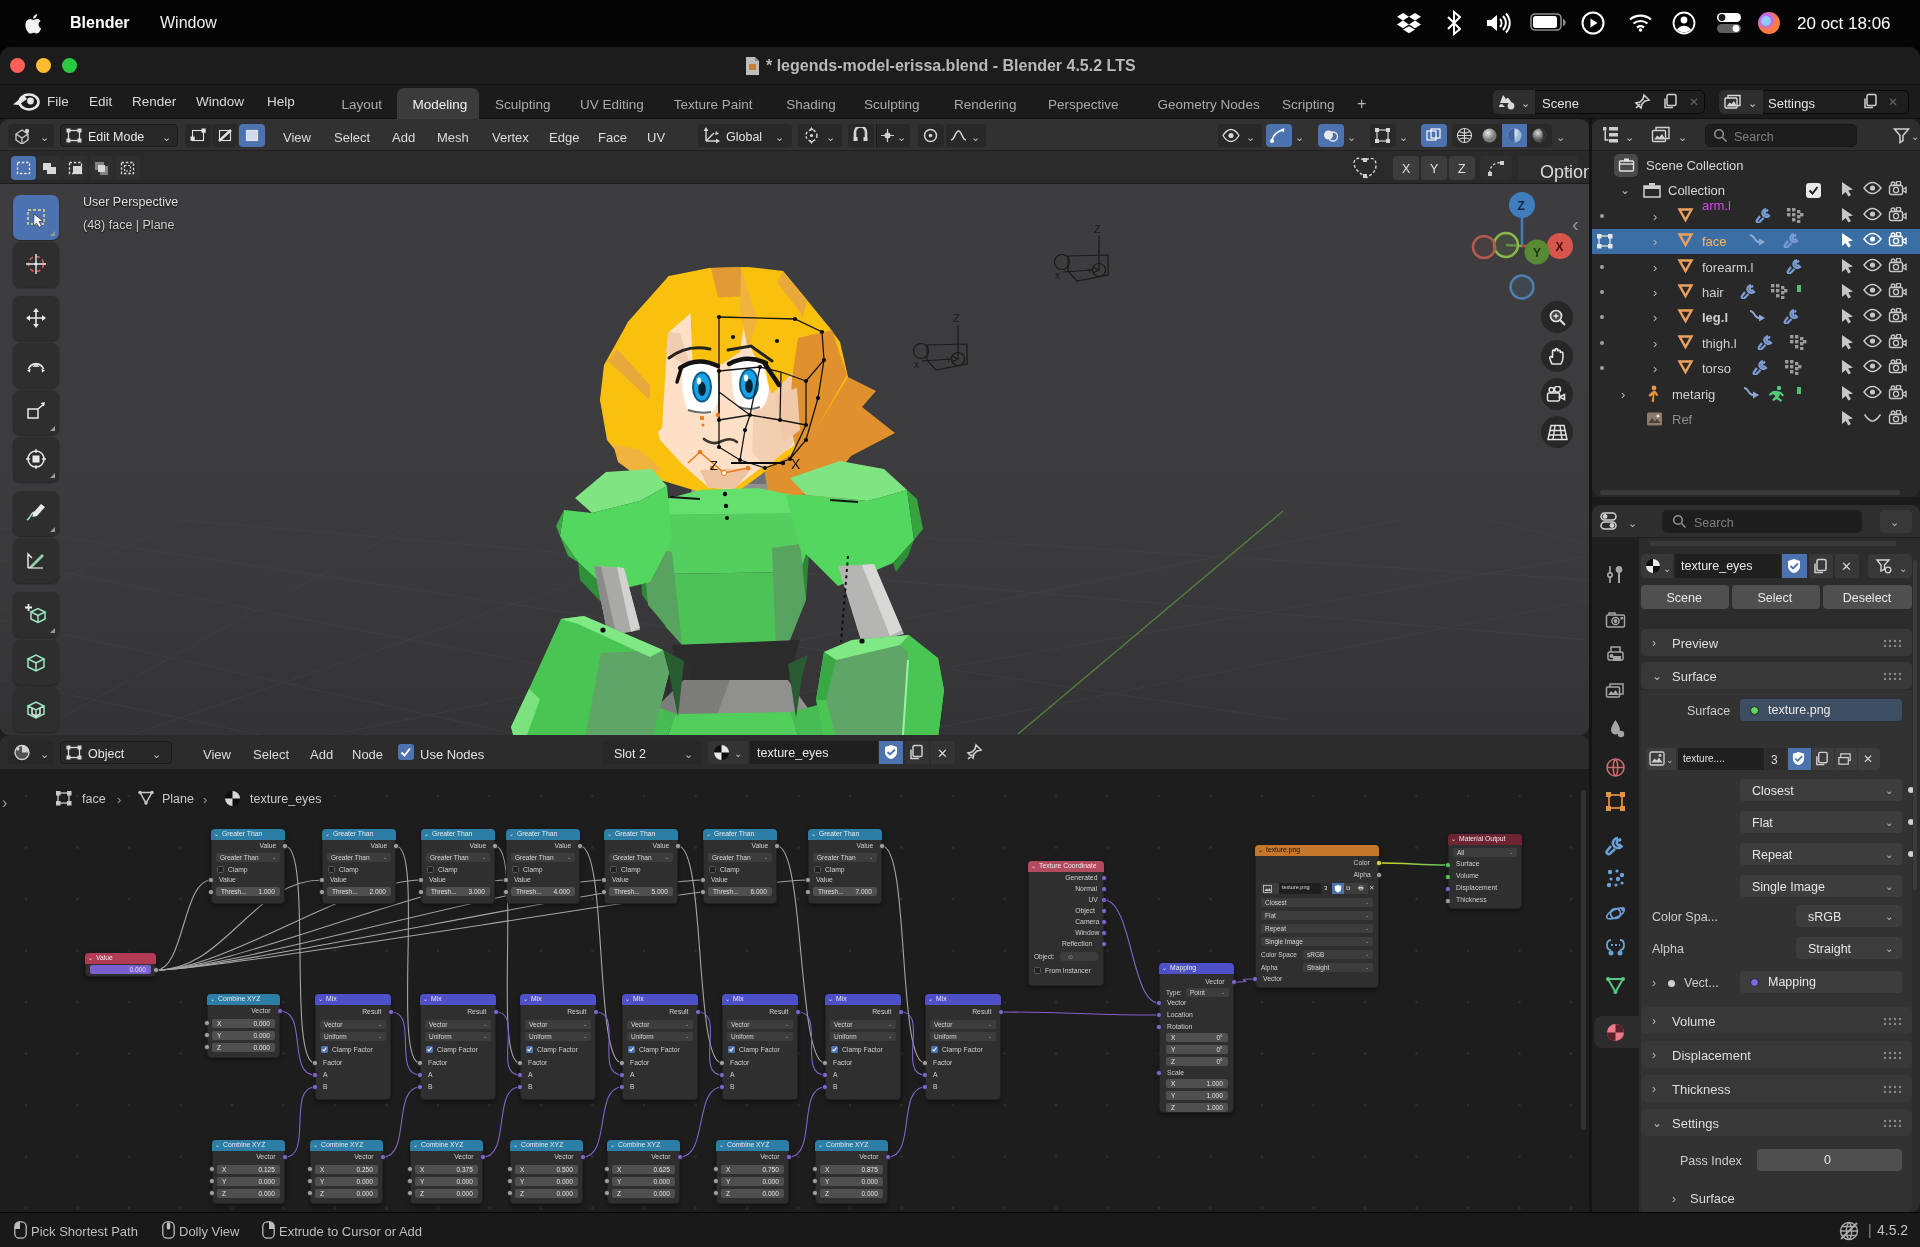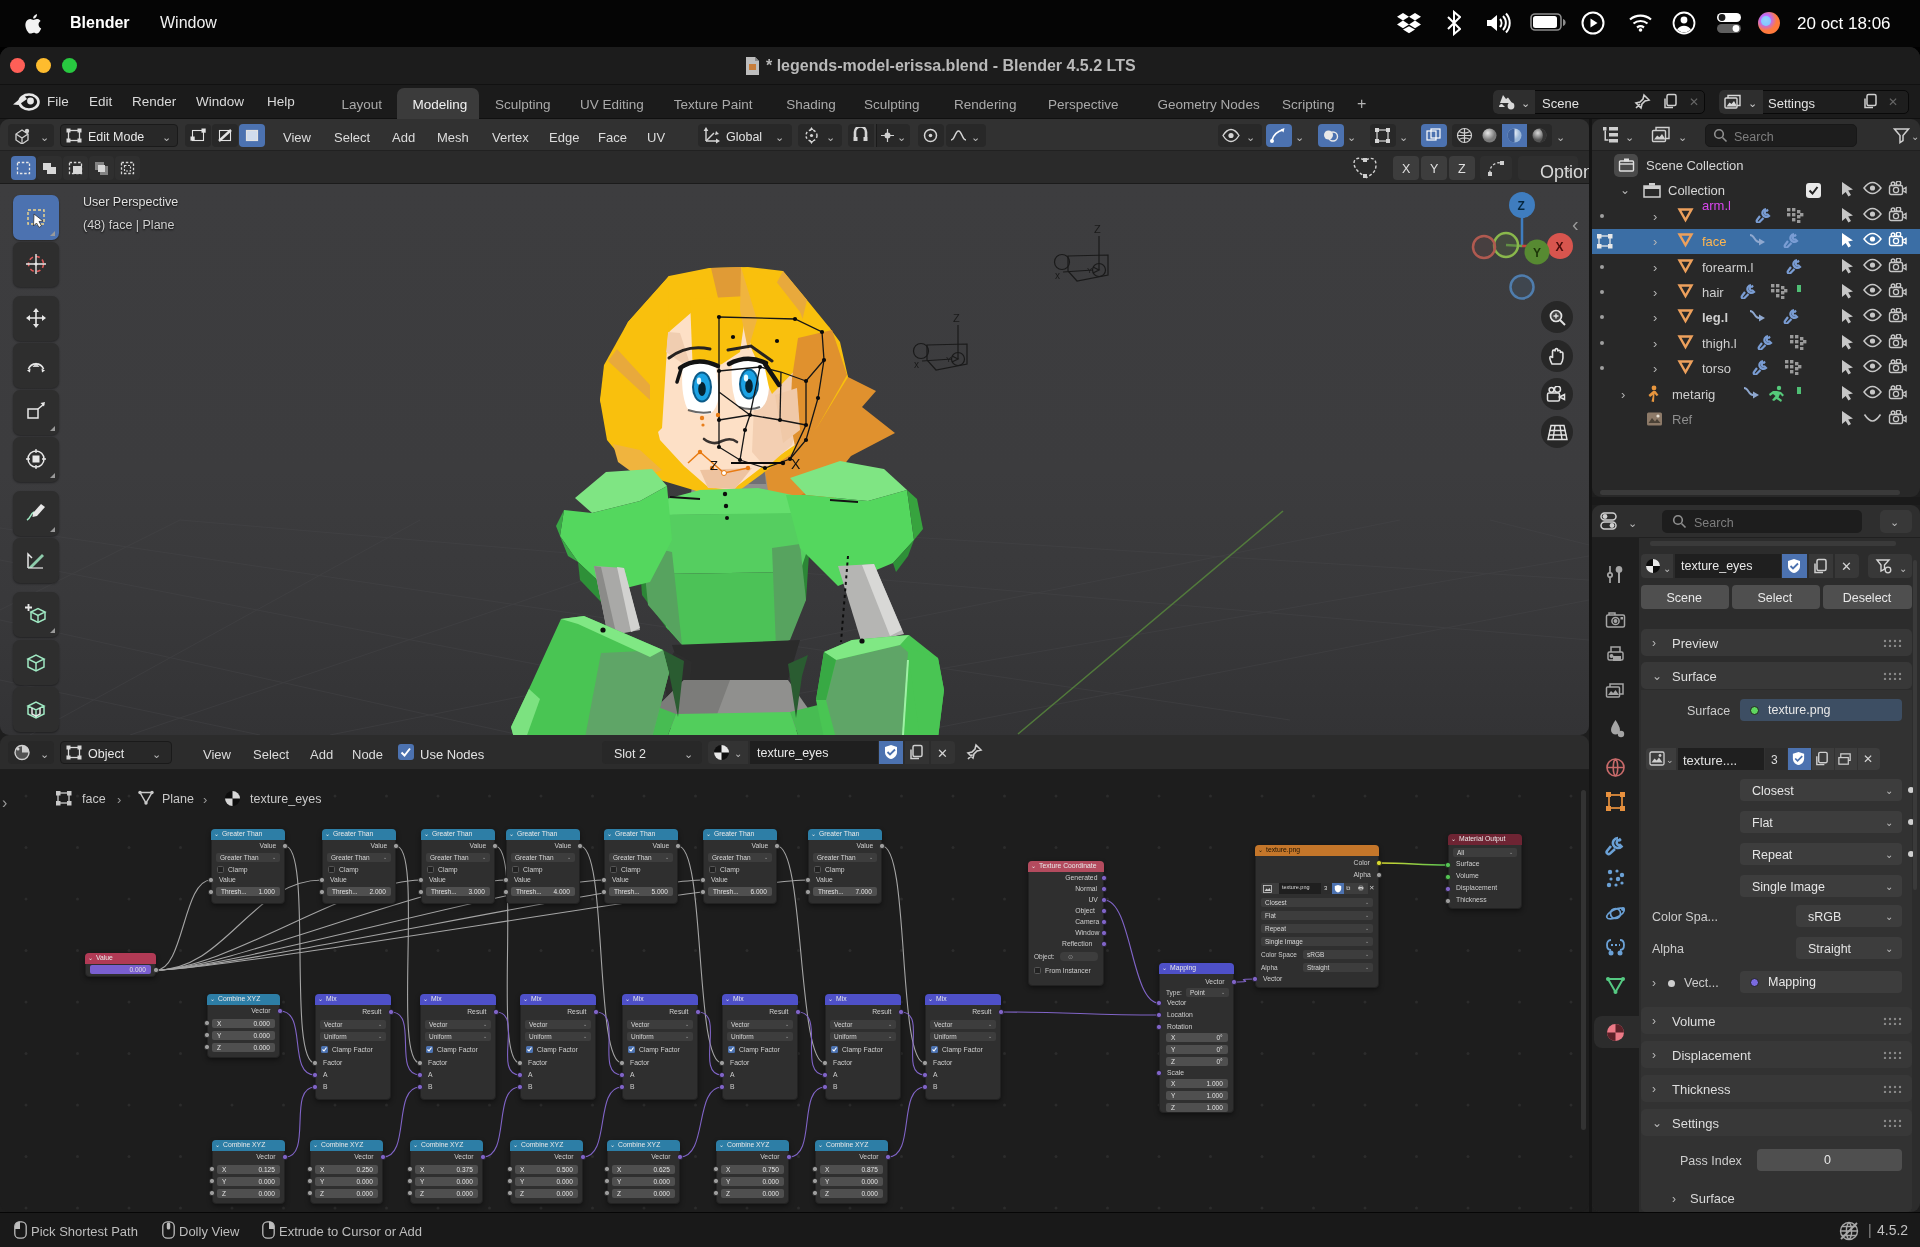--- a/index.html
+++ b/index.html
@@ -1207,21 +1207,21 @@
 <div style="left:1750px;top:706px;width:9px;height:9px;border-radius:50%;background:#5fd75f;border:1px solid #222;"></div>
 <div class="t" style="left:1768px;top:704px;font-size:12.5px;color:#e8e8e8;font-weight:400;">texture.png</div>
 <div class="" style="left:1646px;top:748px;width:30px;height:22px;background:#3d3d3d;border-radius:4px 0 0 4px;"></div>
 <svg style="left:1649px;top:751px" width="16" height="15" viewBox="0 0 16 15">
     <rect x="1" y="1" width="14" height="13" rx="1.5" fill="none" stroke="#cfcfcf" stroke-width="1.3"></rect>
     <path fill="#cfcfcf" d="M2.5 11.5l3-4 2.2 2 2.3-3 3.5 5z"></path>
     <circle cx="11" cy="4.5" r="1.4" fill="#cfcfcf"></circle>
   </svg>
 <div class="t" style="left:1666px;top:756px;font-size:9px;color:#bbbbbb;font-weight:400;">⌄</div>
 <div class="" style="left:1678px;top:748px;width:86px;height:22px;background:#1f1f1f;"></div>
-<div class="t" style="left:1683px;top:754px;font-size:13px;color:#e0e0e0;font-weight:400;">texture....</div>
+<div class="t" style="left:1683px;top:754px;font-size:10px;color:#e0e0e0;font-weight:400;">texture....</div>
 <div class="" style="left:1765px;top:748px;width:22px;height:22px;background:#2d2d2d;"></div>
 <div class="t" style="left:1771px;top:754px;font-size:12px;color:#dddddd;font-weight:400;">3</div>
 <div class="" style="left:1788px;top:748px;width:23px;height:22px;background:#4c72b0;"></div>
 <svg style="left:1791px;top:751px" width="15" height="15" viewBox="0 0 16 16">
     <path d="M8 1l6 2v5c0 4-3 6.5-6 7-3-.5-6-3-6-7V3z" fill="#fff"></path>
     <path d="M4.5 8l2.5 2.5L12 5.5" stroke="#4c72b0" stroke-width="1.8" fill="none"></path>
   </svg>
 <div class="" style="left:1812px;top:748px;width:22px;height:22px;background:#3d3d3d;"></div>
 <svg style="left:1814px;top:751px" width="16" height="16" viewBox="0 0 17 17">
     <g stroke="#cfcfcf" stroke-width="1.5" fill="none">

